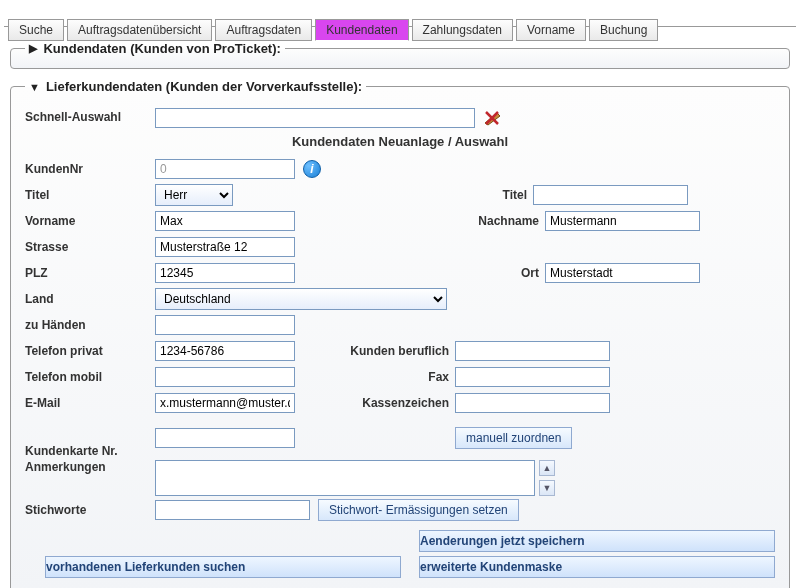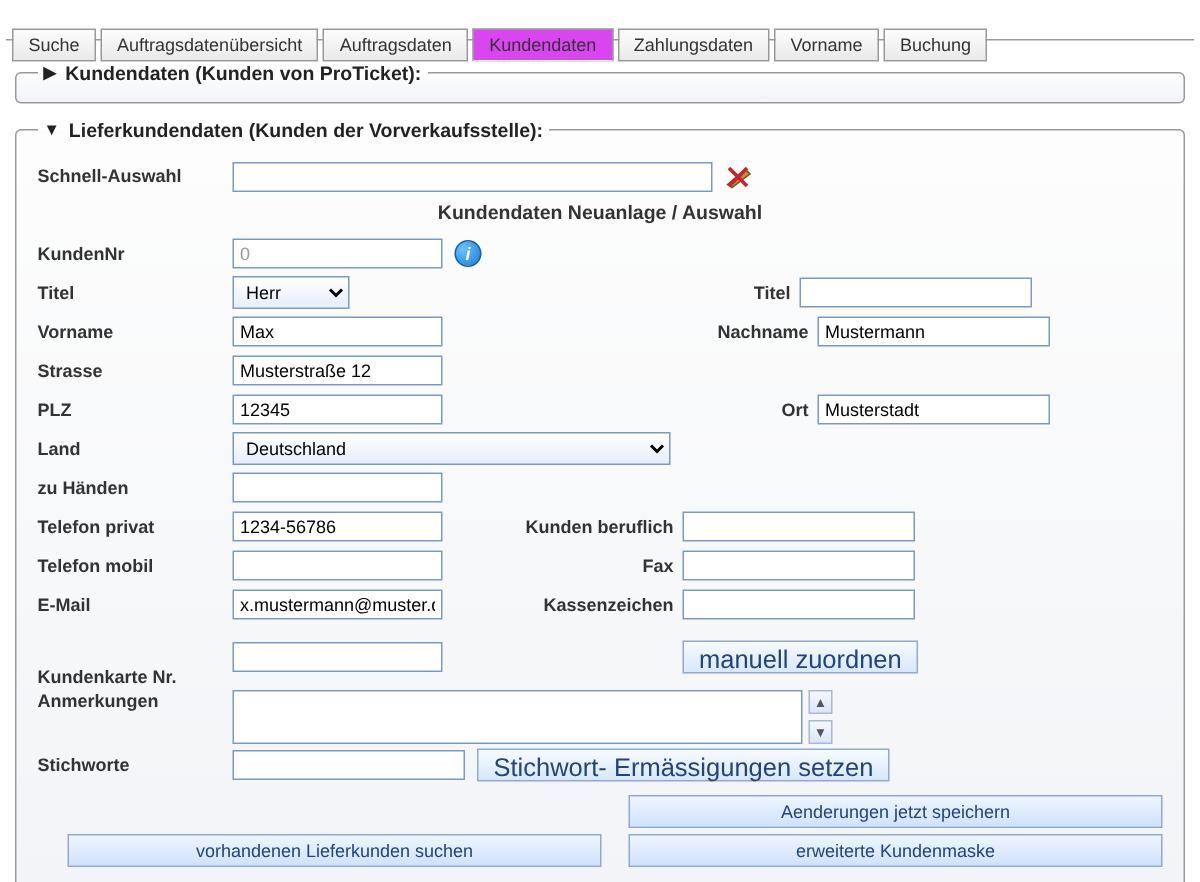--- a/index.html
+++ b/index.html
@@ -104,40 +104,40 @@
     border: 1px solid #0d5fa8;
   }
   .clear-icon {
     display:inline-flex; margin-left:8px; position:relative;
   }
   .btn-flat {
     border: 1px solid #8fa9d0;
     background: linear-gradient(#f6fbff,#d7e7fb);
     color: #224477;
     padding: 2px 10px;
-    font-size: 17px;
+    font-size: 12px;
     cursor: pointer;
     height: 22px;
   }
   .btn-bar {
     display: grid;
     grid-template-columns: 1fr 18px 1fr;
     row-gap: 4px;
     margin-top: 8px;
     margin-left: 20px;
   }
   .btn-wide {
     border: 1px solid #8fa9d0;
     background: linear-gradient(#eef6ff,#cfe2fb);
     color: #224477;
     padding: 3px 0;
-    text-align: center;
     font-size: 12px;
     cursor: pointer;
     height: 22px;
+    font-weight: bold;
   }
   .scroll-arrows {
     width: 16px;
     display:flex; flex-direction:column; justify-content:space-between;
     height:36px; margin-left:4px;
   }
   .scroll-arrows div {
     width:16px;height:16px;border:1px solid #a8b8d2;background:linear-gradient(#f5f9ff,#dbe6f6);
     display:flex;align-items:center;justify-content:center;font-size:9px;color:#556;
   }

